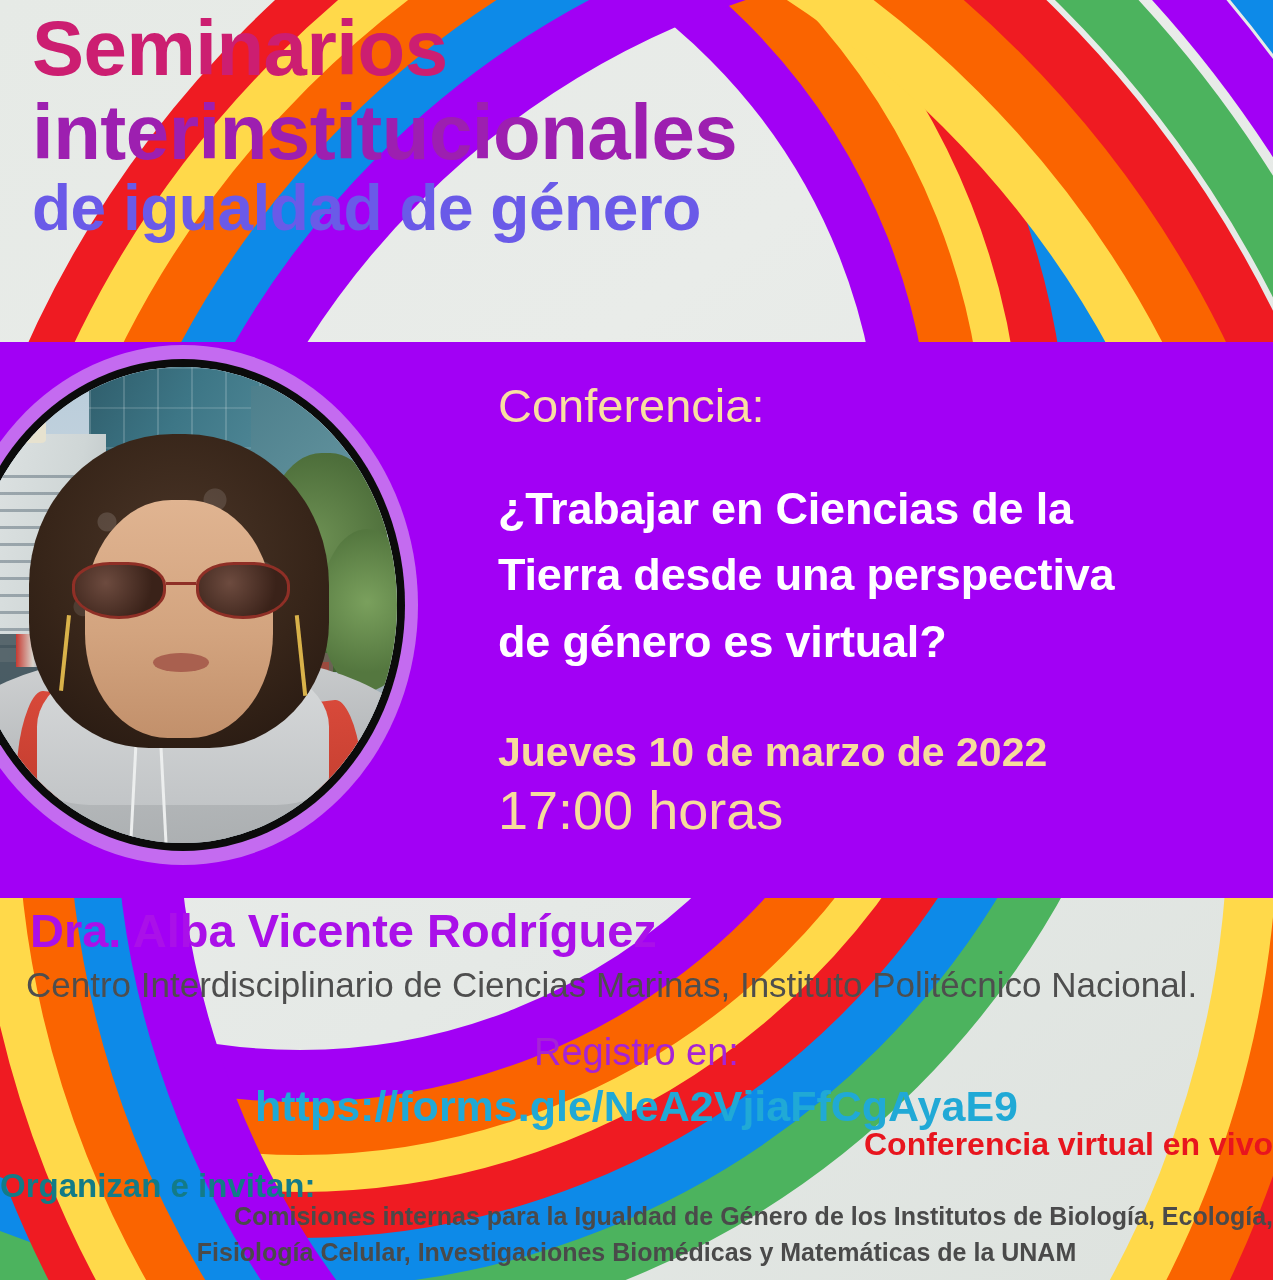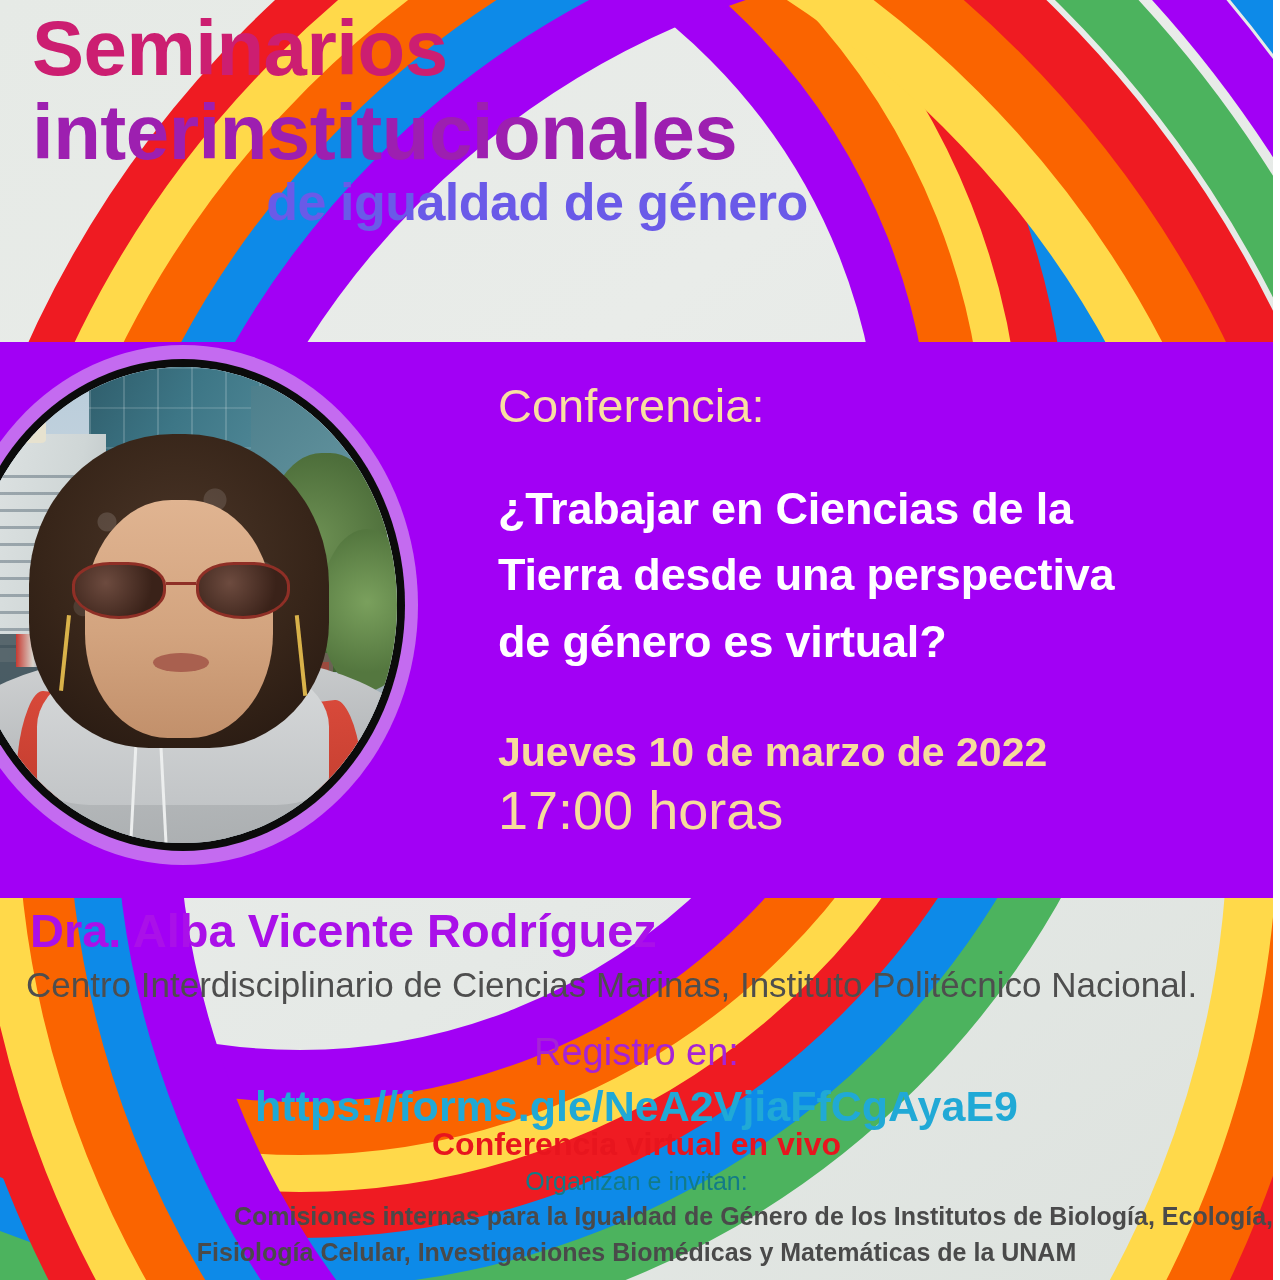--- a/index.html
+++ b/index.html
@@ -35,21 +35,21 @@
   }
   .title-line {
     font-weight: 700;
     font-size: 76px;
     line-height: 1.08;
     letter-spacing: -0.5px;
     white-space: nowrap;
   }
   #title-line-1 { color: #cc1e71; font-size: 78px; }
   #title-line-2 { color: #9d1fb0; font-size: 78px; }
-  #title-line-3 { color: #6a5ae8; font-size: 52px; text-align: center; }
+  #title-line-3 { color: #6a5ae8; font-size: 64px; }
 
   
   #purple-band {
     position: absolute;
     left: 0;
     top: 342px;
     width: 1280px;
     height: 556px;
     background: #a200f5;
   }
@@ -231,35 +231,35 @@
     top: 1082px;
     text-align: center;
     color: #20a9d6;
     font-weight: 700;
     font-size: 43px;
   }
   #virtual-note {
     position: absolute;
     left: 0; right: 0;
     top: 1126px;
-    text-align: center;
+    text-align: right;
     color: #e8151e;
     font-weight: 700;
     font-size: 32px;
   }
 
   
   #organizan-label {
     position: absolute;
     left: 0; right: 0;
     top: 1167px;
-    text-align: center;
+    text-align: left;
     color: #137b87;
-    font-weight: 400;
-    font-size: 25px;
+    font-weight: 700;
+    font-size: 33px;
   }
   #organizers-line-1 {
     position: absolute;
     left: 0; right: 0;
     top: 1202px;
     text-align: right;
     color: #4a4a4a;
     font-weight: 700;
     font-size: 25px;
   }

